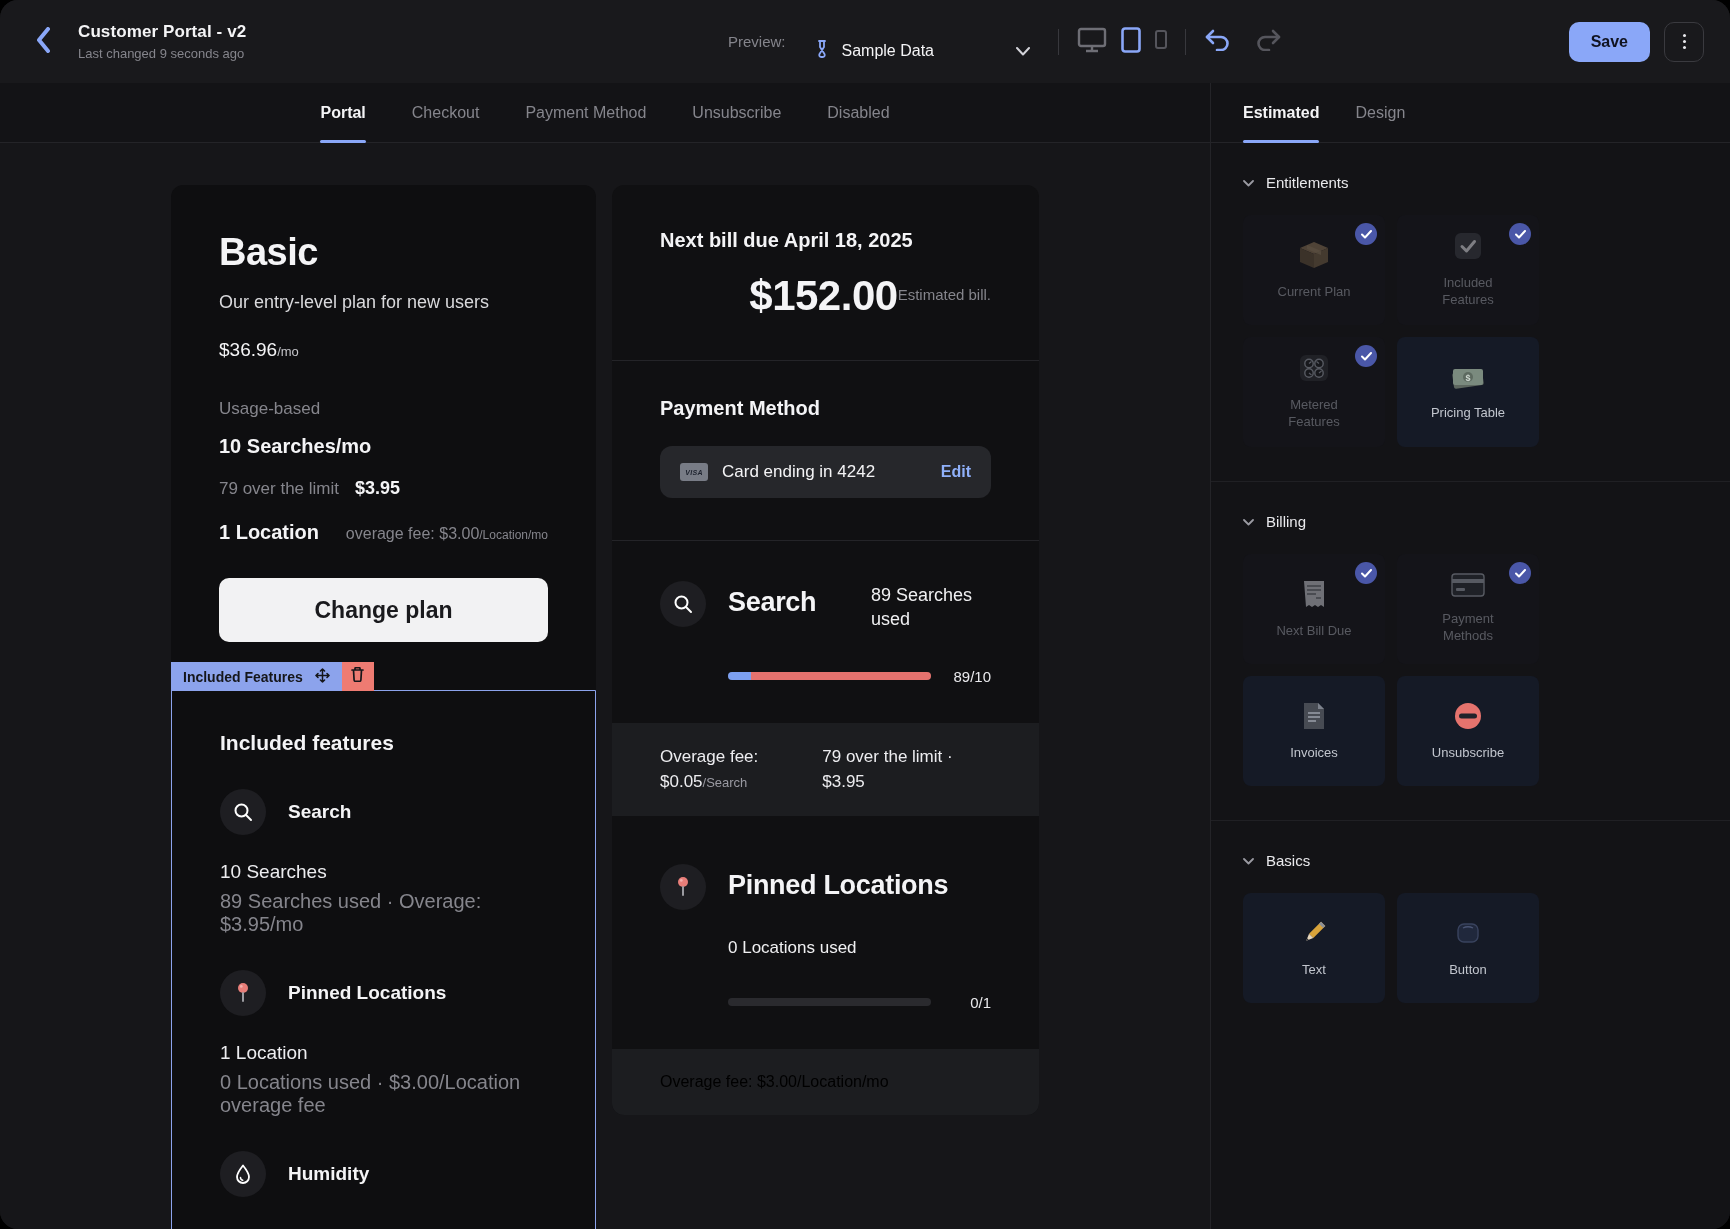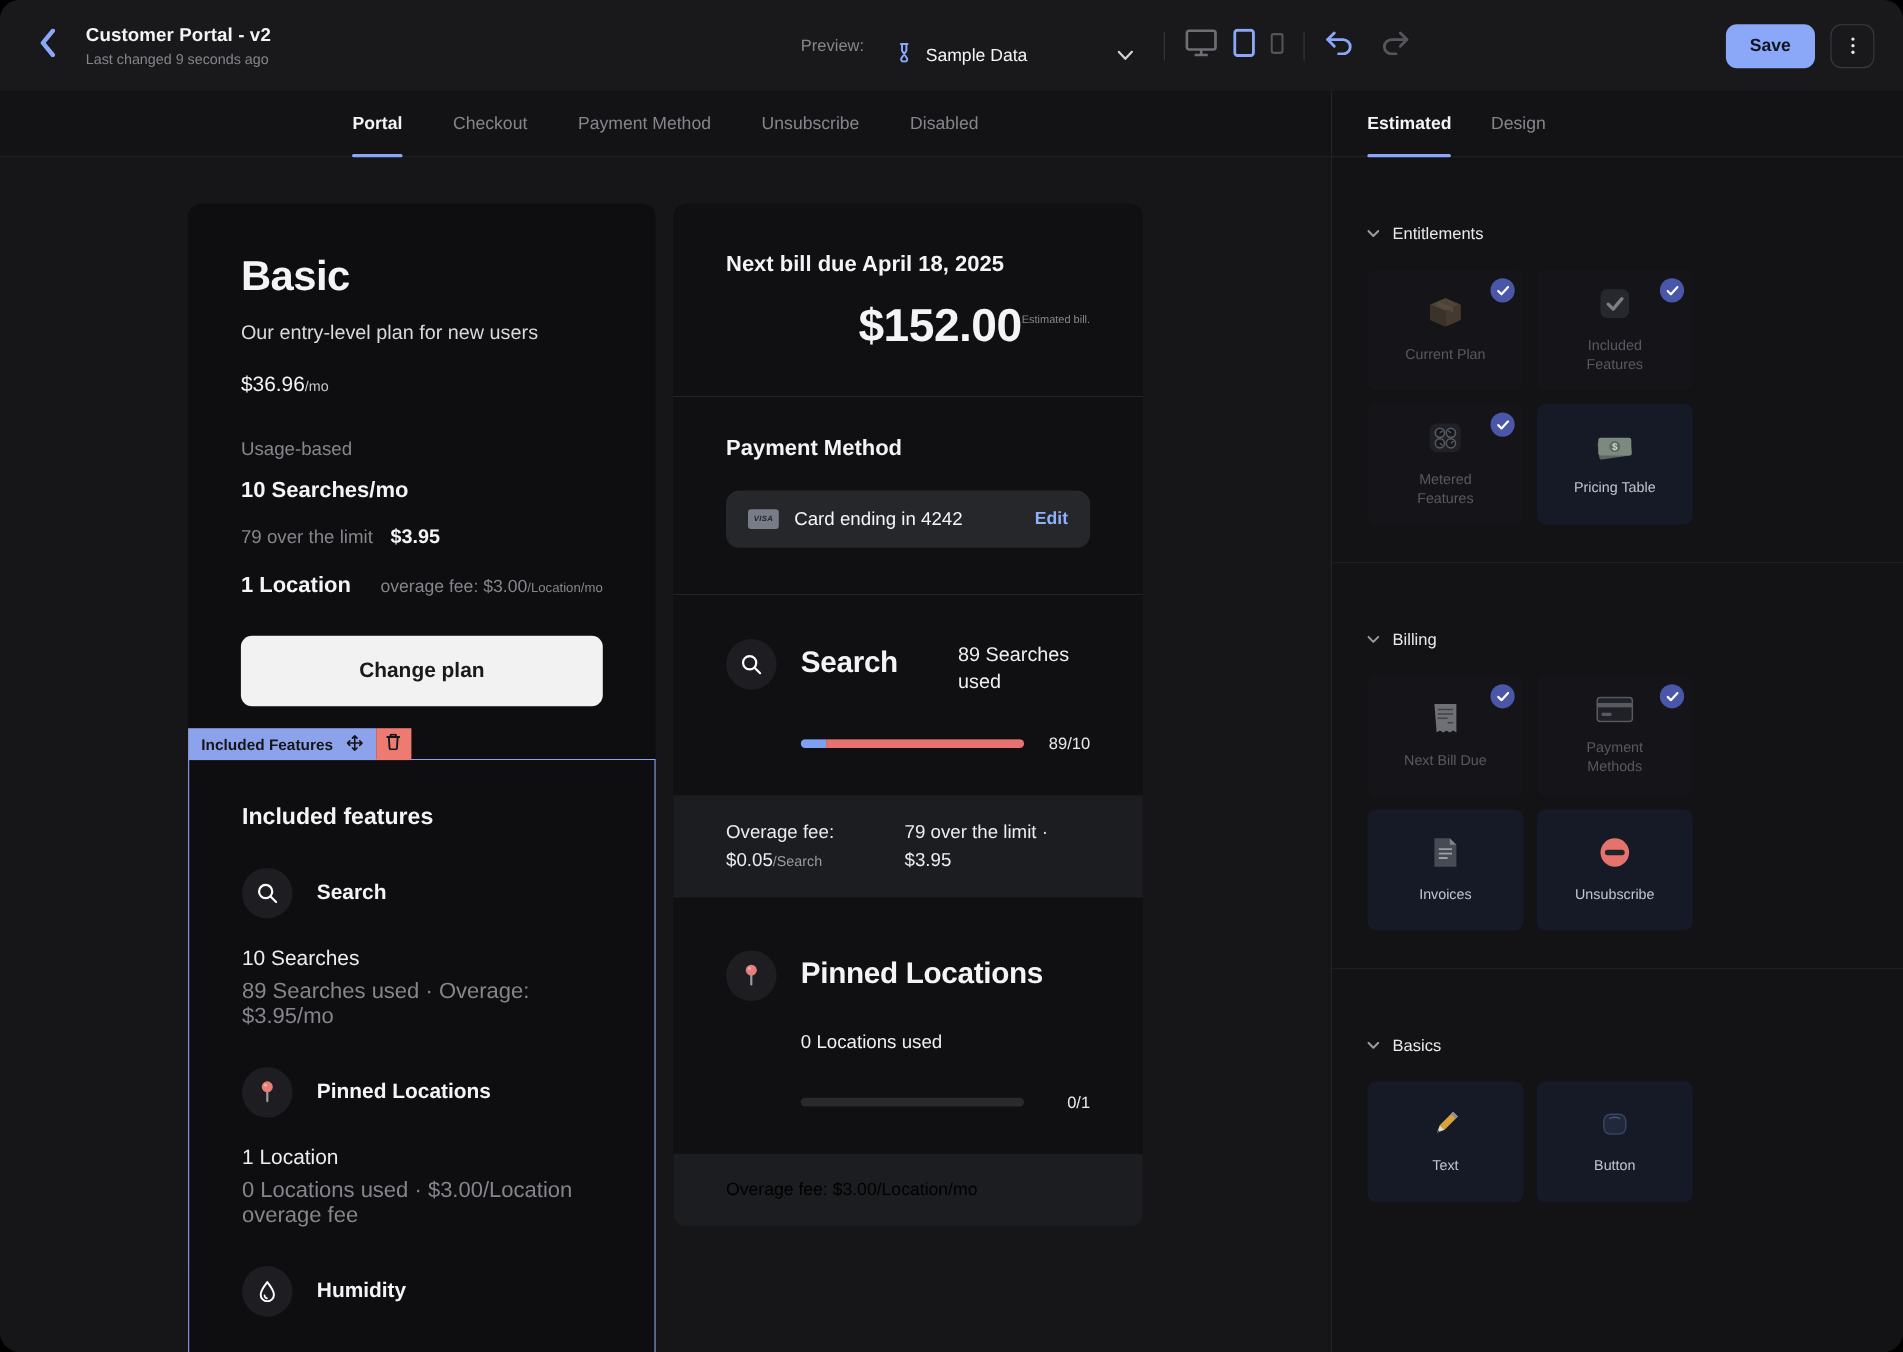--- a/index.html
+++ b/index.html
@@ -54,21 +54,21 @@
   .plan-price .sfx{font-size:13px;color:#c5c5ca;}
   .usage-label{margin-top:38px;font-size:17px;color:var(--muted);}
   .feat-line1{margin-top:16px;font-size:20px;font-weight:700;color:var(--txt);}
   .over-row{margin-top:20px;display:flex;align-items:baseline;gap:16px;}
   .over-row .lbl{font-size:17px;color:var(--muted);}
   .over-row .amt{font-size:18px;color:var(--txt);font-weight:600;}
   .loc-row{margin-top:22px;display:flex;align-items:baseline;justify-content:space-between;}
   .loc-row .ttl{font-size:20px;font-weight:700;color:var(--txt);}
   .loc-row .fee{font-size:16px;color:var(--muted);}
   .loc-row .fee .sfx{font-size:12px;}
-  .change-btn{margin-top:34px;width:100%;height:64px;background:#f2f2f3;color:#1a1a1d;font-size:19px;font-weight:700;border:none;border-radius:10px;cursor:pointer;}
+  .change-btn{margin-top:34px;width:100%;height:64px;background:#f2f2f3;color:#1a1a1d;font-size:23px;font-weight:700;border:none;border-radius:10px;cursor:pointer;}
 
   
   .selection{position:relative;border:1px solid var(--accent-soft);margin-top:48px;border-radius:0 0 12px 12px;}
   .sel-badge{position:absolute;top:-29px;left:-1px;display:flex;height:29px;z-index:2;}
   .sel-label{background:var(--accent-soft);color:#15161a;display:flex;align-items:center;gap:12px;padding:0 12px;font-size:14px;font-weight:600;cursor:grab;}
   .sel-del{background:var(--danger);width:32px;display:flex;align-items:center;justify-content:center;cursor:pointer;}
 
   .features{padding:40px 48px 58px;}
   .features h3{font-size:21px;font-weight:700;color:var(--txt);}
   .feat-row{display:flex;align-items:center;gap:22px;margin-top:34px;}
@@ -77,21 +77,21 @@
   .feat-meta{margin-top:26px;}
   .feat-meta .qty{font-size:19px;color:#ededf0;font-weight:500;}
   .feat-meta .det{font-size:20px;color:var(--muted);margin-top:7px;}
 
   
   .bill-card{width:427px;background:var(--card2);border-radius:12px;overflow:hidden;}
   .bill-head{padding:44px 48px 40px;}
   .sec-h{font-size:20px;font-weight:700;color:var(--txt);}
   .amount-row{margin-top:20px;display:flex;justify-content:flex-end;align-items:flex-start;}
   .big-amount{font-size:42px;font-weight:800;color:var(--txt);letter-spacing:-.5px;}
-  .estimated{font-size:10px;color:var(--muted);margin-top:14px;}
+  .estimated{font-size:15px;color:var(--muted);margin-top:14px;}
   .payment-sec{padding:36px 48px 42px;border-top:1px solid var(--line);}
   .card-pill{margin-top:26px;background:var(--pill);border-radius:12px;height:52px;display:flex;align-items:center;gap:14px;padding:0 20px;}
   .visa-badge{width:28px;height:18px;background:#787c86;border-radius:3px;display:flex;align-items:center;justify-content:center;font-size:7px;font-weight:800;font-style:italic;color:#1d222e;letter-spacing:.3px;flex-shrink:0;}
   .card-pill .txt{font-size:17px;color:var(--txt);}
   .edit-link{margin-left:auto;font-size:16px;font-weight:600;color:#8fb0fa;cursor:pointer;}
   .metered{padding:40px 48px 38px;border-top:1px solid var(--line);}
   .met-head{display:flex;align-items:flex-start;gap:22px;}
   .met-title{font-size:27px;font-weight:800;color:var(--txt);letter-spacing:-.3px;margin-top:6px;}
   .met-used{margin-left:auto;font-size:18px;color:#f0f0f2;line-height:1.35;max-width:120px;margin-top:2px;}
   .prog-row{margin-top:36px;margin-left:68px;display:flex;align-items:center;gap:18px;}
@@ -108,21 +108,21 @@
   .overage-band.single .l1{font-weight:500;}
 
   
   .sidebar{width:520px;background:var(--strip);border-left:1px solid var(--line);display:flex;flex-direction:column;flex-shrink:0;}
   .sb-tabs{height:60px;display:flex;align-items:center;gap:36px;padding:0 32px;border-bottom:1px solid var(--line);flex-shrink:0;}
   .sb-tab{position:relative;height:100%;display:flex;align-items:center;font-size:16px;color:var(--muted);cursor:pointer;}
   .sb-tab.active{color:var(--txt);font-weight:700;}
   .sb-tab.active::after{content:"";position:absolute;left:0;right:0;bottom:-1px;height:3px;background:var(--accent);border-radius:2px;}
   .sb-section{padding:30px 32px 34px;border-bottom:1px solid #202024;}
   .sb-section:last-child{border-bottom:none;}
-  .sb-head{display:flex;align-items:center;gap:12px;margin-bottom:24px;cursor:pointer;margin-top:30px;}
+  .sb-head{display:flex;align-items:center;gap:12px;margin-bottom:24px;cursor:pointer;}
   .sb-head .t{font-size:15px;color:#e9e9ec;font-weight:500;}
   .tile-grid{display:grid;grid-template-columns:repeat(2,142px);gap:12px;}
   .tile{height:110px;border-radius:8px;position:relative;display:flex;flex-direction:column;align-items:center;justify-content:center;gap:10px;cursor:pointer;background:#151a26;}
   .tile.checked{background:#141419;}
   .tile .inner{display:flex;flex-direction:column;align-items:center;gap:10px;}
   .tile.checked .inner{opacity:.5;}
   .tile .lbl{font-size:13px;color:#c2c6ce;text-align:center;line-height:1.3;max-width:96px;}
   .tile.checked .lbl{color:#9a9da6;}
   .check-badge{position:absolute;top:8px;right:8px;width:22px;height:22px;border-radius:50%;background:#4a57a8;display:flex;align-items:center;justify-content:center;}
 </style>

